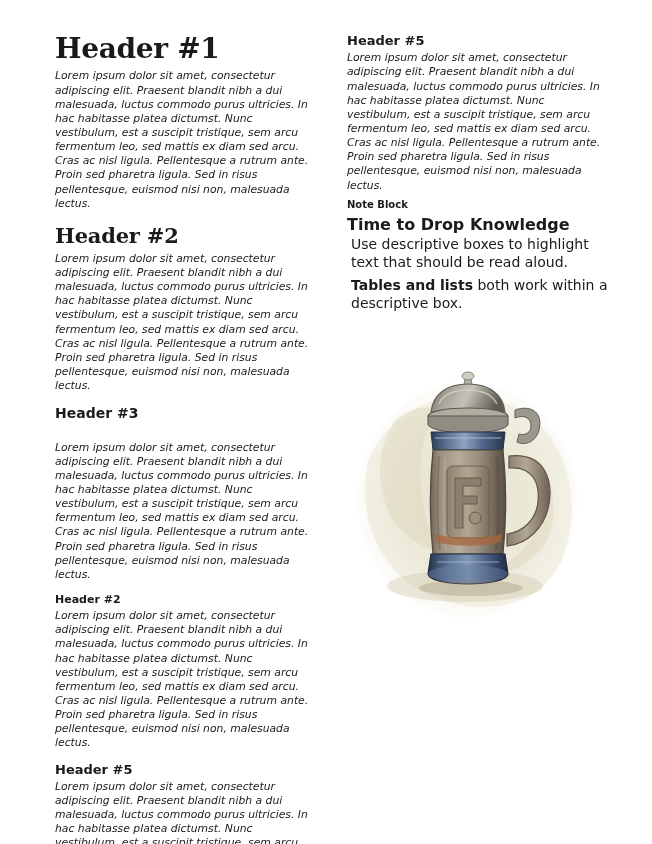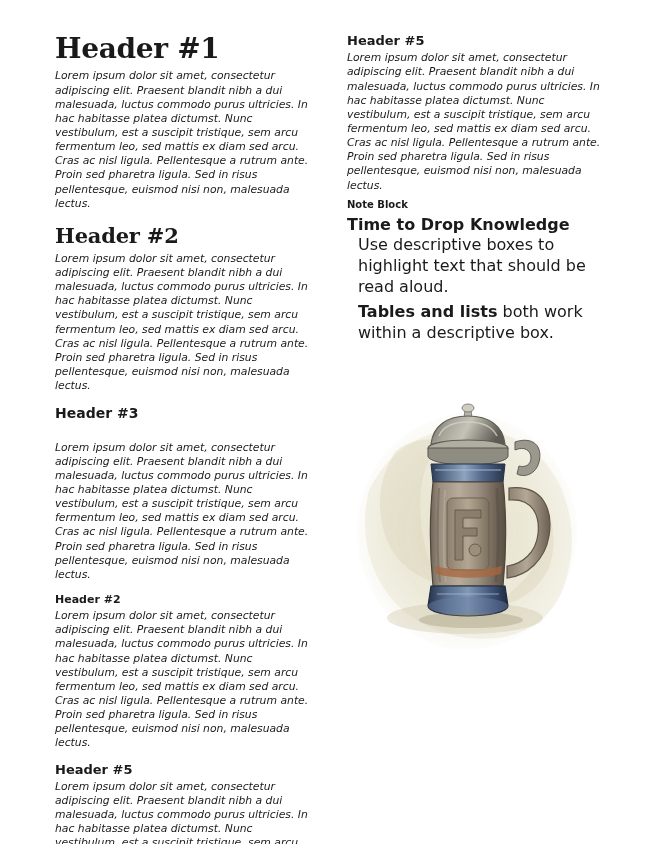--- a/index.html
+++ b/index.html
@@ -92,23 +92,23 @@
     margin: 0 0 4px 0;
   }
   .desc-title {
     font-family: "DejaVu Sans", sans-serif;
     font-size: 16px;
     font-weight: bold;
     margin: 4px 0 1px 0;
     line-height: 1.2;
   }
   .desc-text {
-    font-size: 16px;
+    font-size: 14px;
     line-height: 1.31;
-    margin: 0 0 4px 11px;
+    margin: 0 0 4px 4px;
   }
   .desc-text strong {
     font-weight: bold;
   }
   
   .figure {
     margin-top: 26px;
     position: relative;
     width: 262px;
     height: 300px;

